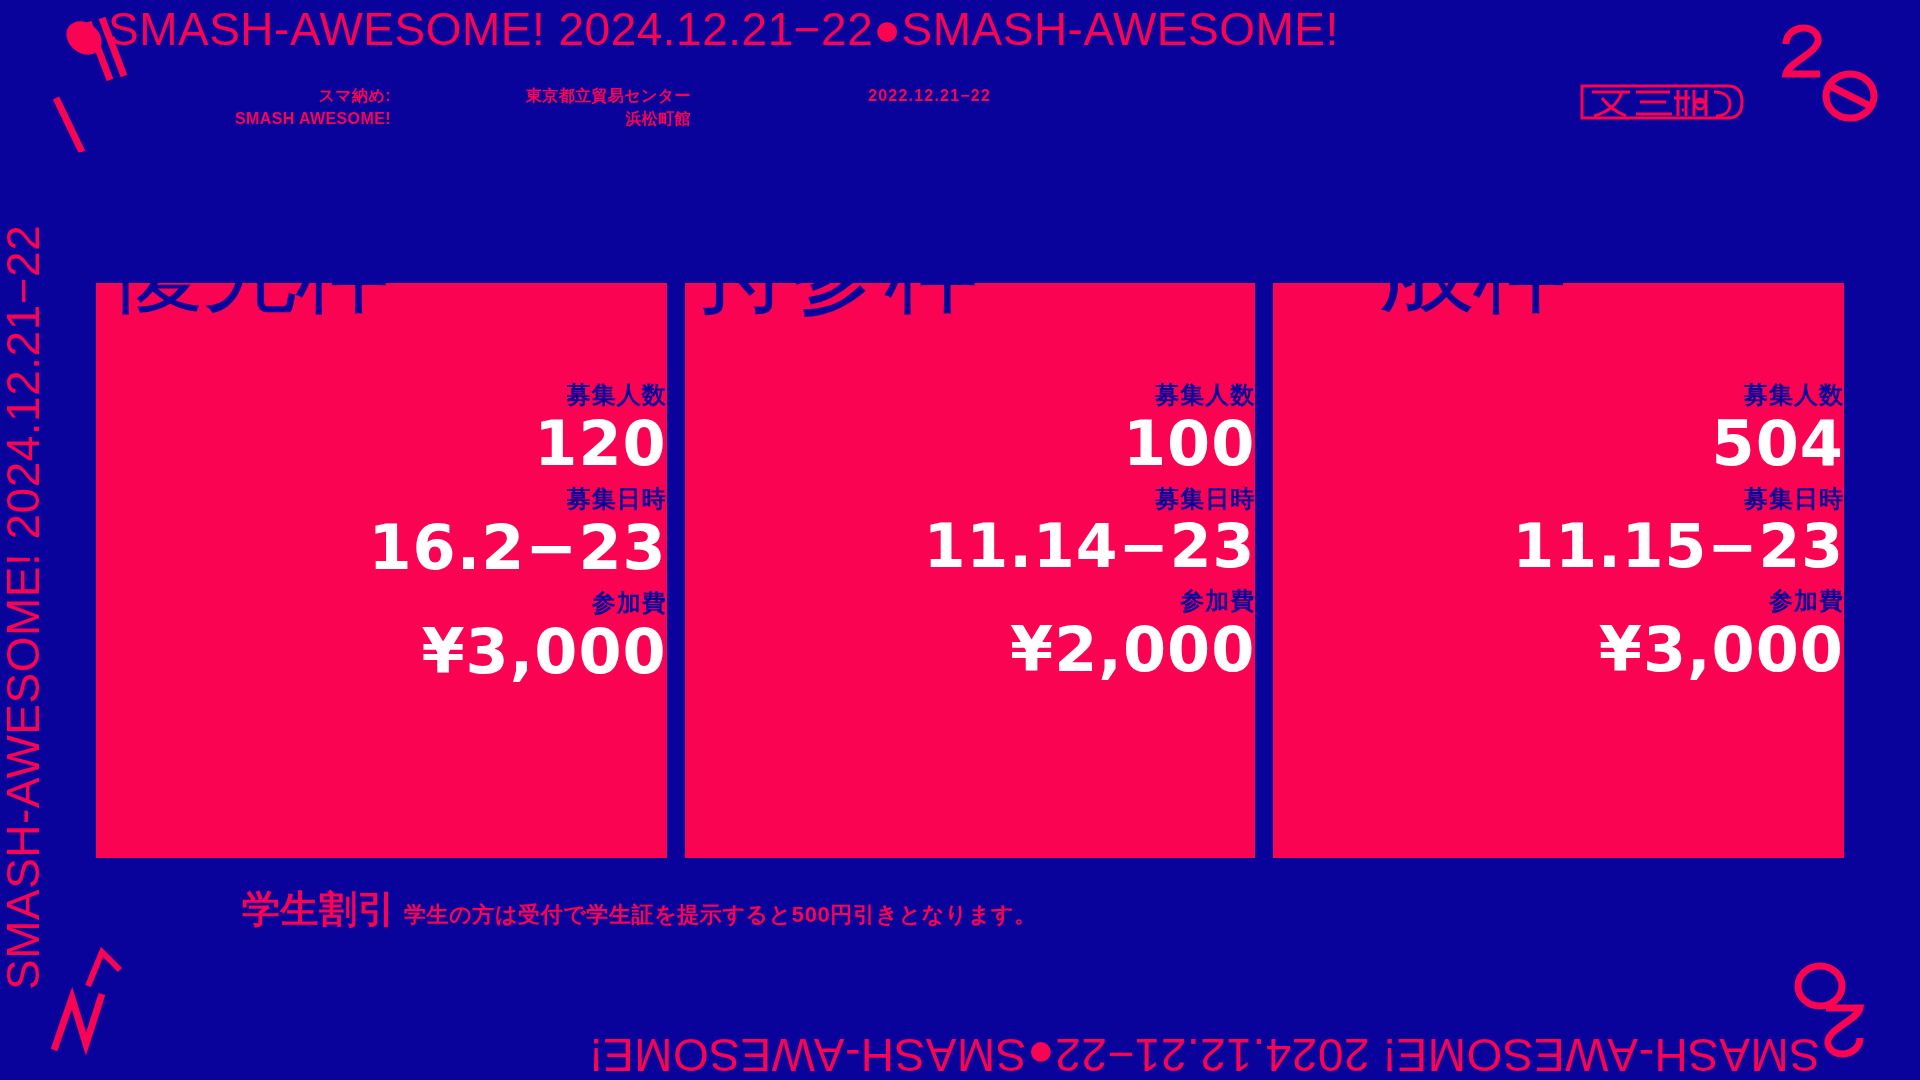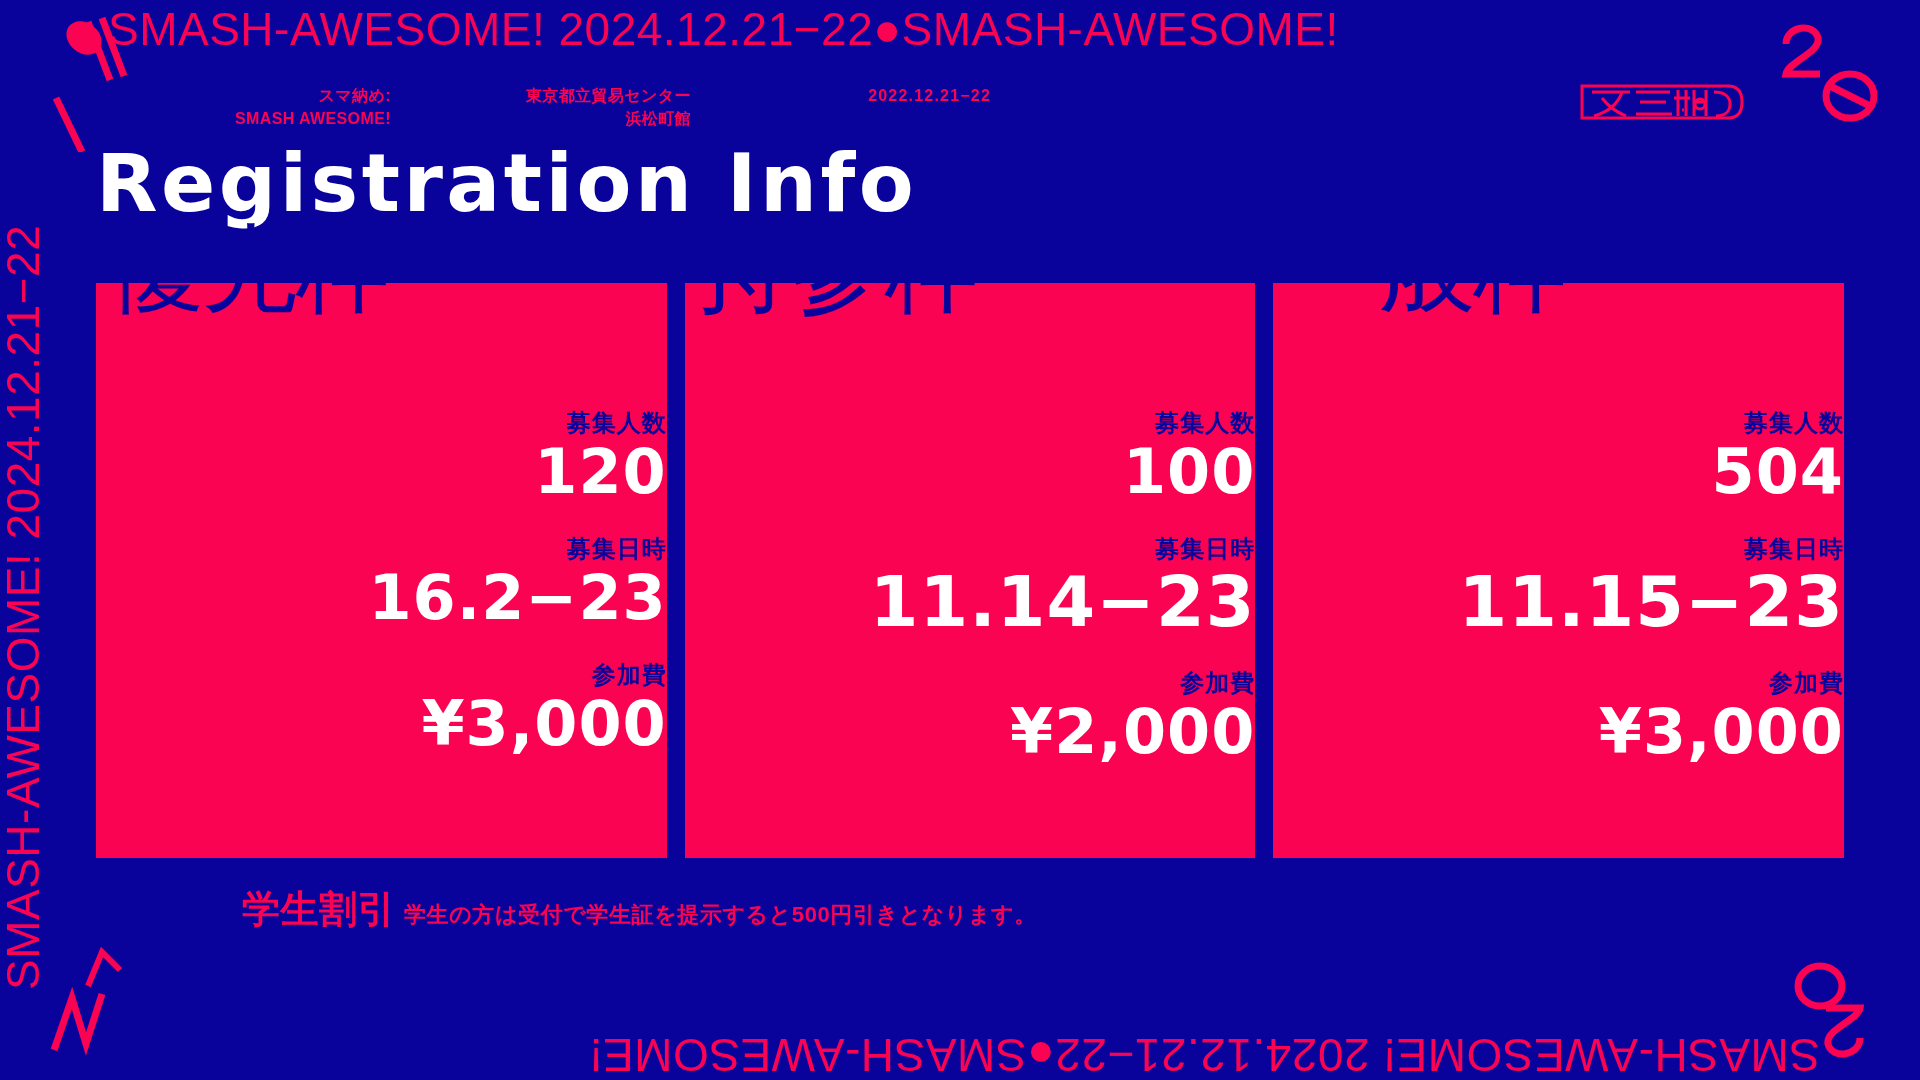--- a/index.html
+++ b/index.html
@@ -160,34 +160,33 @@
   .field { margin-bottom: 6px; }
   .field:last-child { margin-bottom: 0; }
 
   .field-label {
     color: #0a039b;
     font-size: 24px;
     font-weight: 700;
     letter-spacing: 1px;
     line-height: 1.3;
     margin-bottom: 1px;
-    margin-top: 28px;
   }
 
   .field-value {
     color: #ffffff;
     font-size: 62px;
     font-weight: 700;
     line-height: 1.06;
     letter-spacing: 1px;
     white-space: nowrap;
     font-family: "DejaVu Sans", sans-serif;
   }
 
-  .field-value.small { font-size: 70px; }
+  .field-value.small { font-size: 60px; }
 
   
   .footer {
     position: absolute;
     top: 890px;
     left: 88px;
     width: 1700px;
     display: flex;
     align-items: baseline;
     gap: 8px;
@@ -266,21 +265,20 @@
       <path d="M108 12 V38"></path>
       <path d="M116 12 V38"></path>
       <path d="M128 12 V38"></path>
       <path d="M116 24 H128"></path>
       <path d="M136 14 C148 14, 152 20, 152 26 C152 34, 146 38, 138 38"></path>
       <circle cx="122" cy="26" r="5"></circle>
       <path d="M104 32 h2"></path>
     </g>
   </svg>
 
-  <div class="page-title">Registration Info</div>
 
   <div class="cards">
 
     <div class="card">
       <div class="card-title">優先枠</div>
       <div class="field">
         <div class="field-label">募集人数</div>
         <div class="field-value">120</div>
       </div>
       <div class="field">

